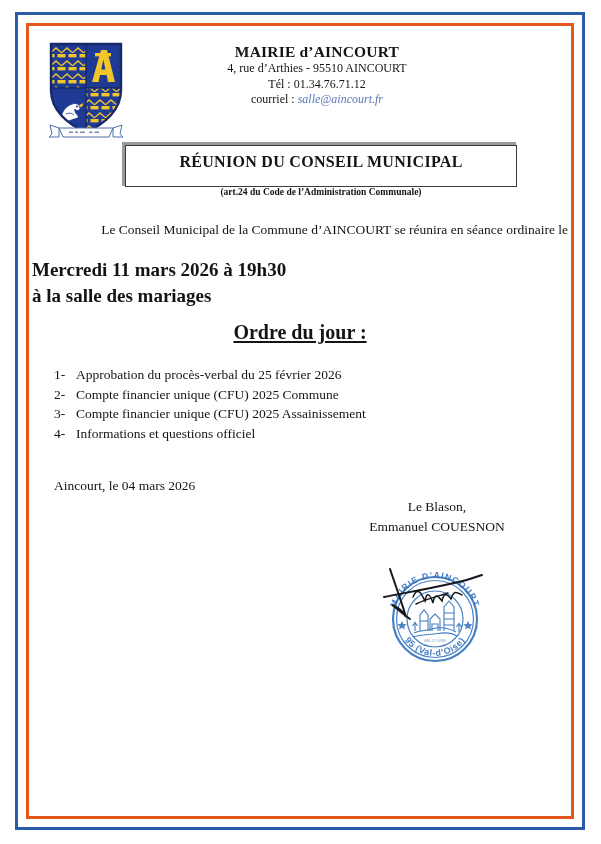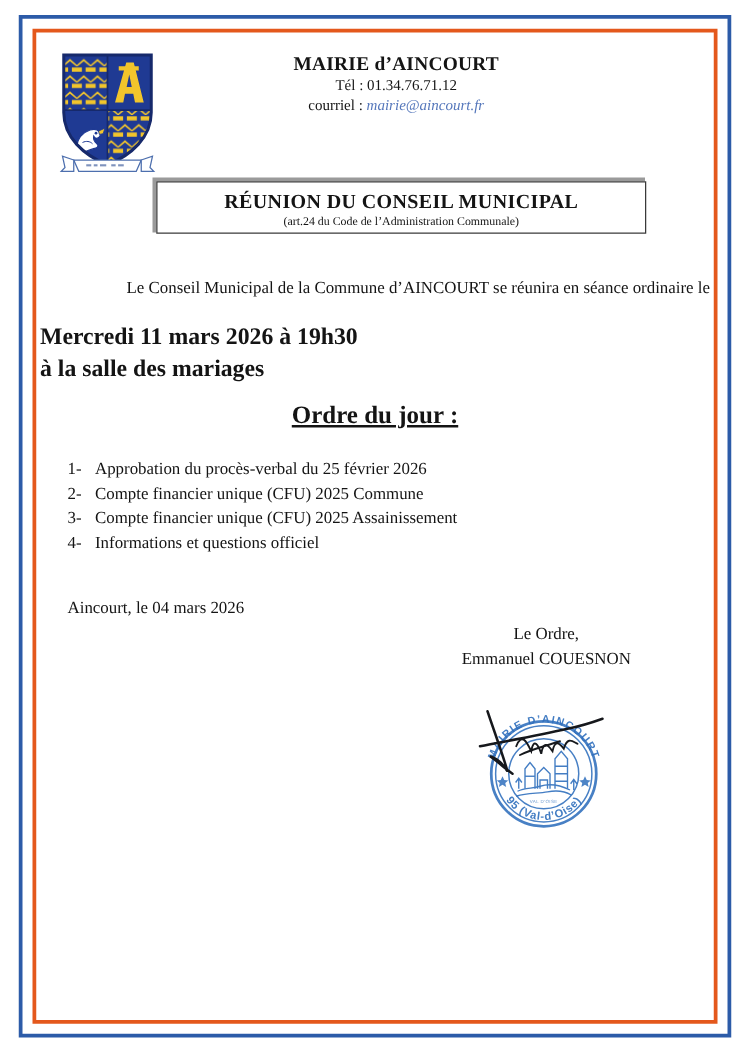--- a/index.html
+++ b/index.html
@@ -108,21 +108,22 @@
   .title-main {
     font-size: 16px;
     font-weight: bold;
     letter-spacing: 0.3px;
     margin-top: 6px;
     line-height: 19px;
   }
   .title-sub {
     font-size: 9.5px;
     line-height: 13px;
-    margin-top: 1px;
+    margin-top: 15px;
+    font-weight: bold;
   }
 
   
   .intro {
     position: absolute;
     left: 0px; top: 192px;
     width: 536px;
     text-align: right;
     font-size: 13.5px;
     line-height: 18px;
@@ -266,22 +267,23 @@
               <rect x="35" y="91.4" width="5" height="1.7"></rect>
               <rect x="44" y="91.4" width="3.5" height="1.7"></rect>
               <rect x="49.5" y="91.4" width="4.5" height="1.7"></rect>
             </g>
           </g>
         </svg>
       </div>
 
       <div class="header-text">
         <div class="org-name">MAIRIE d’AINCOURT</div>
+        <div class="org-line">4, rue d’Arthies - 95510   AINCOURT</div>
         <div class="org-line">Tél : 01.34.76.71.12</div>
-        <div class="org-line"><span>courriel : </span><span class="email">mairie@aincourt.fr</span></div>
+        <div class="org-line"><span>courriel : </span><span class="email">salle@aincourt.fr</span></div>
       </div>
     </div>
 
     <div class="title-box-wrap">
       <div class="title-shadow"></div>
       <div class="title-box">
         <div class="title-main">RÉUNION DU CONSEIL MUNICIPAL</div>
         <div class="title-sub">(art.24 du Code de l’Administration Communale)</div>
       </div>
     </div>
@@ -300,21 +302,21 @@
     <ul class="agenda">
       <li><span class="num">1-</span><span>Approbation du procès-verbal du 25 février 2026</span></li>
       <li><span class="num">2-</span><span>Compte financier unique (CFU) 2025 Commune</span></li>
       <li><span class="num">3-</span><span>Compte financier unique (CFU) 2025 Assainissement</span></li>
       <li><span class="num">4-</span><span>Informations et questions officiel</span></li>
     </ul>
 
     <div class="place-date">Aincourt, le 04 mars 2026</div>
 
     <div class="signoff">
-      <div>Le Ordre,</div>
+      <div>Le Blason,</div>
       <div>Emmanuel COUESNON</div>
     </div>
 
     <div class="stamp">
       <span class="sr">Tampon officiel bleu de la mairie avec signature manuscrite</span>
       <svg width="130" height="110" viewBox="0 0 130 110">
         <defs>
           <path id="arcTop" d="M 24,62 A 41,41 0 0 1 106,62"></path>
           <path id="arcBottom" d="M 28,62 A 37,37 0 0 0 102,62"></path>
         </defs>

